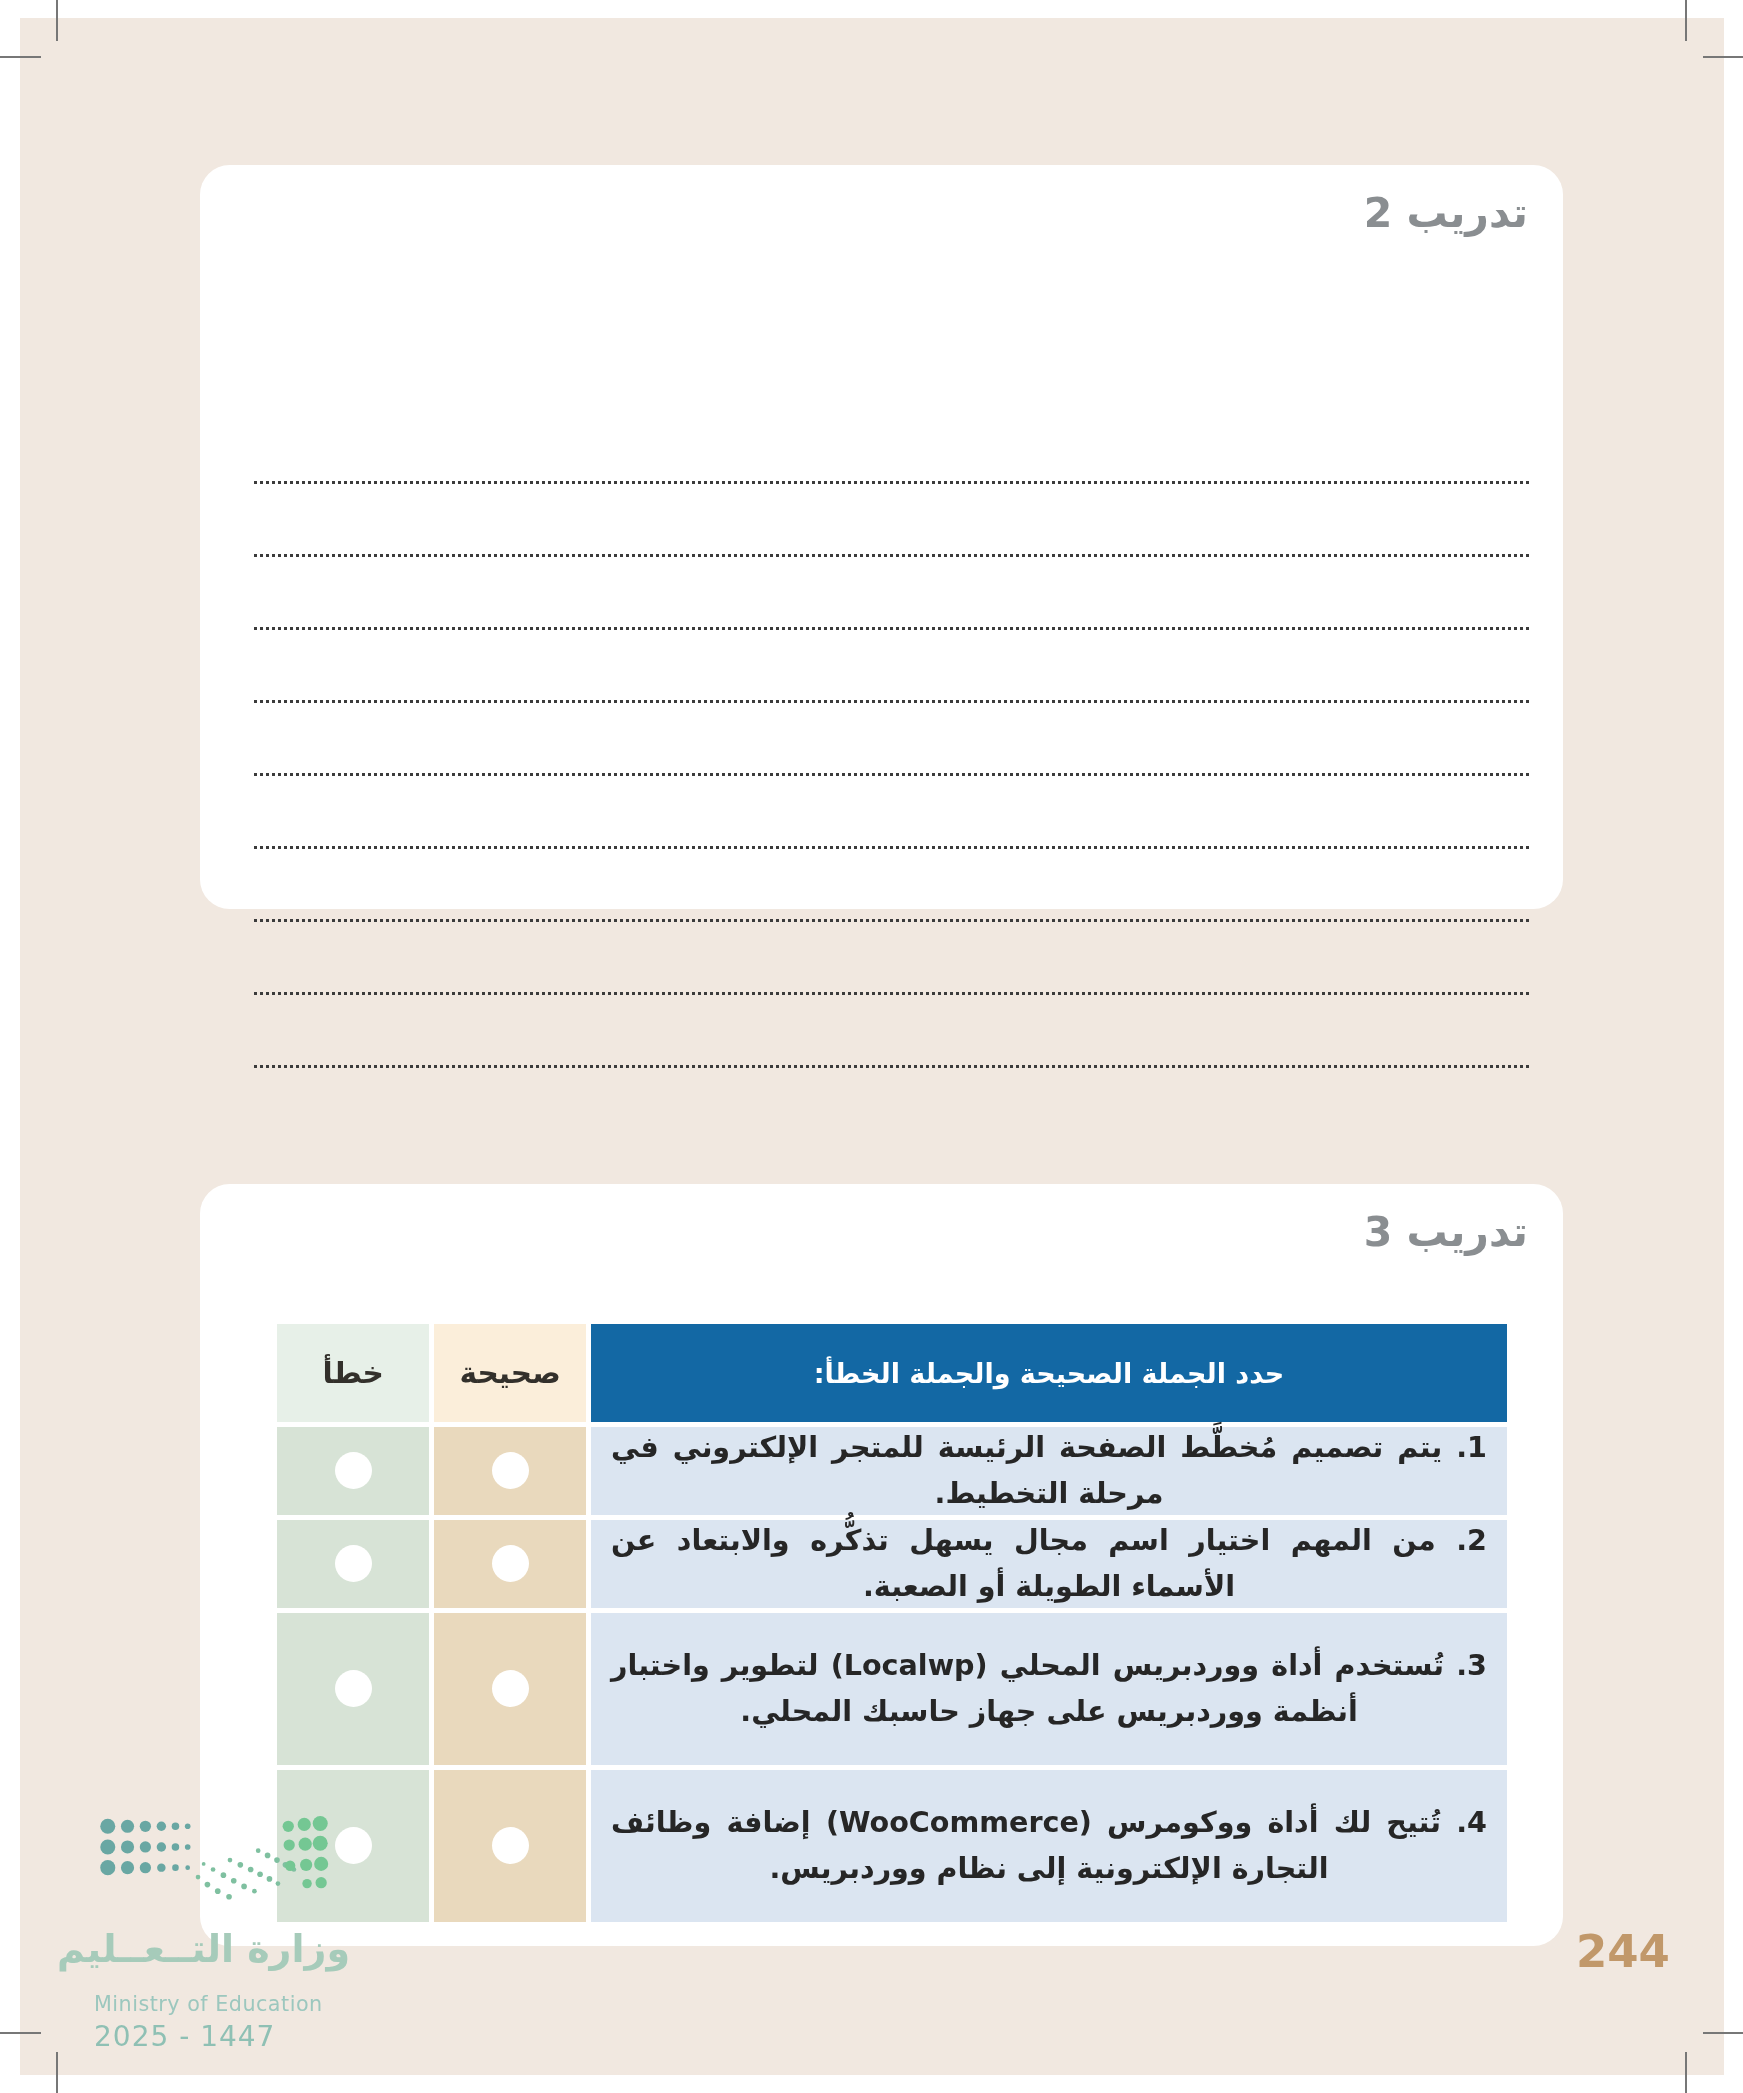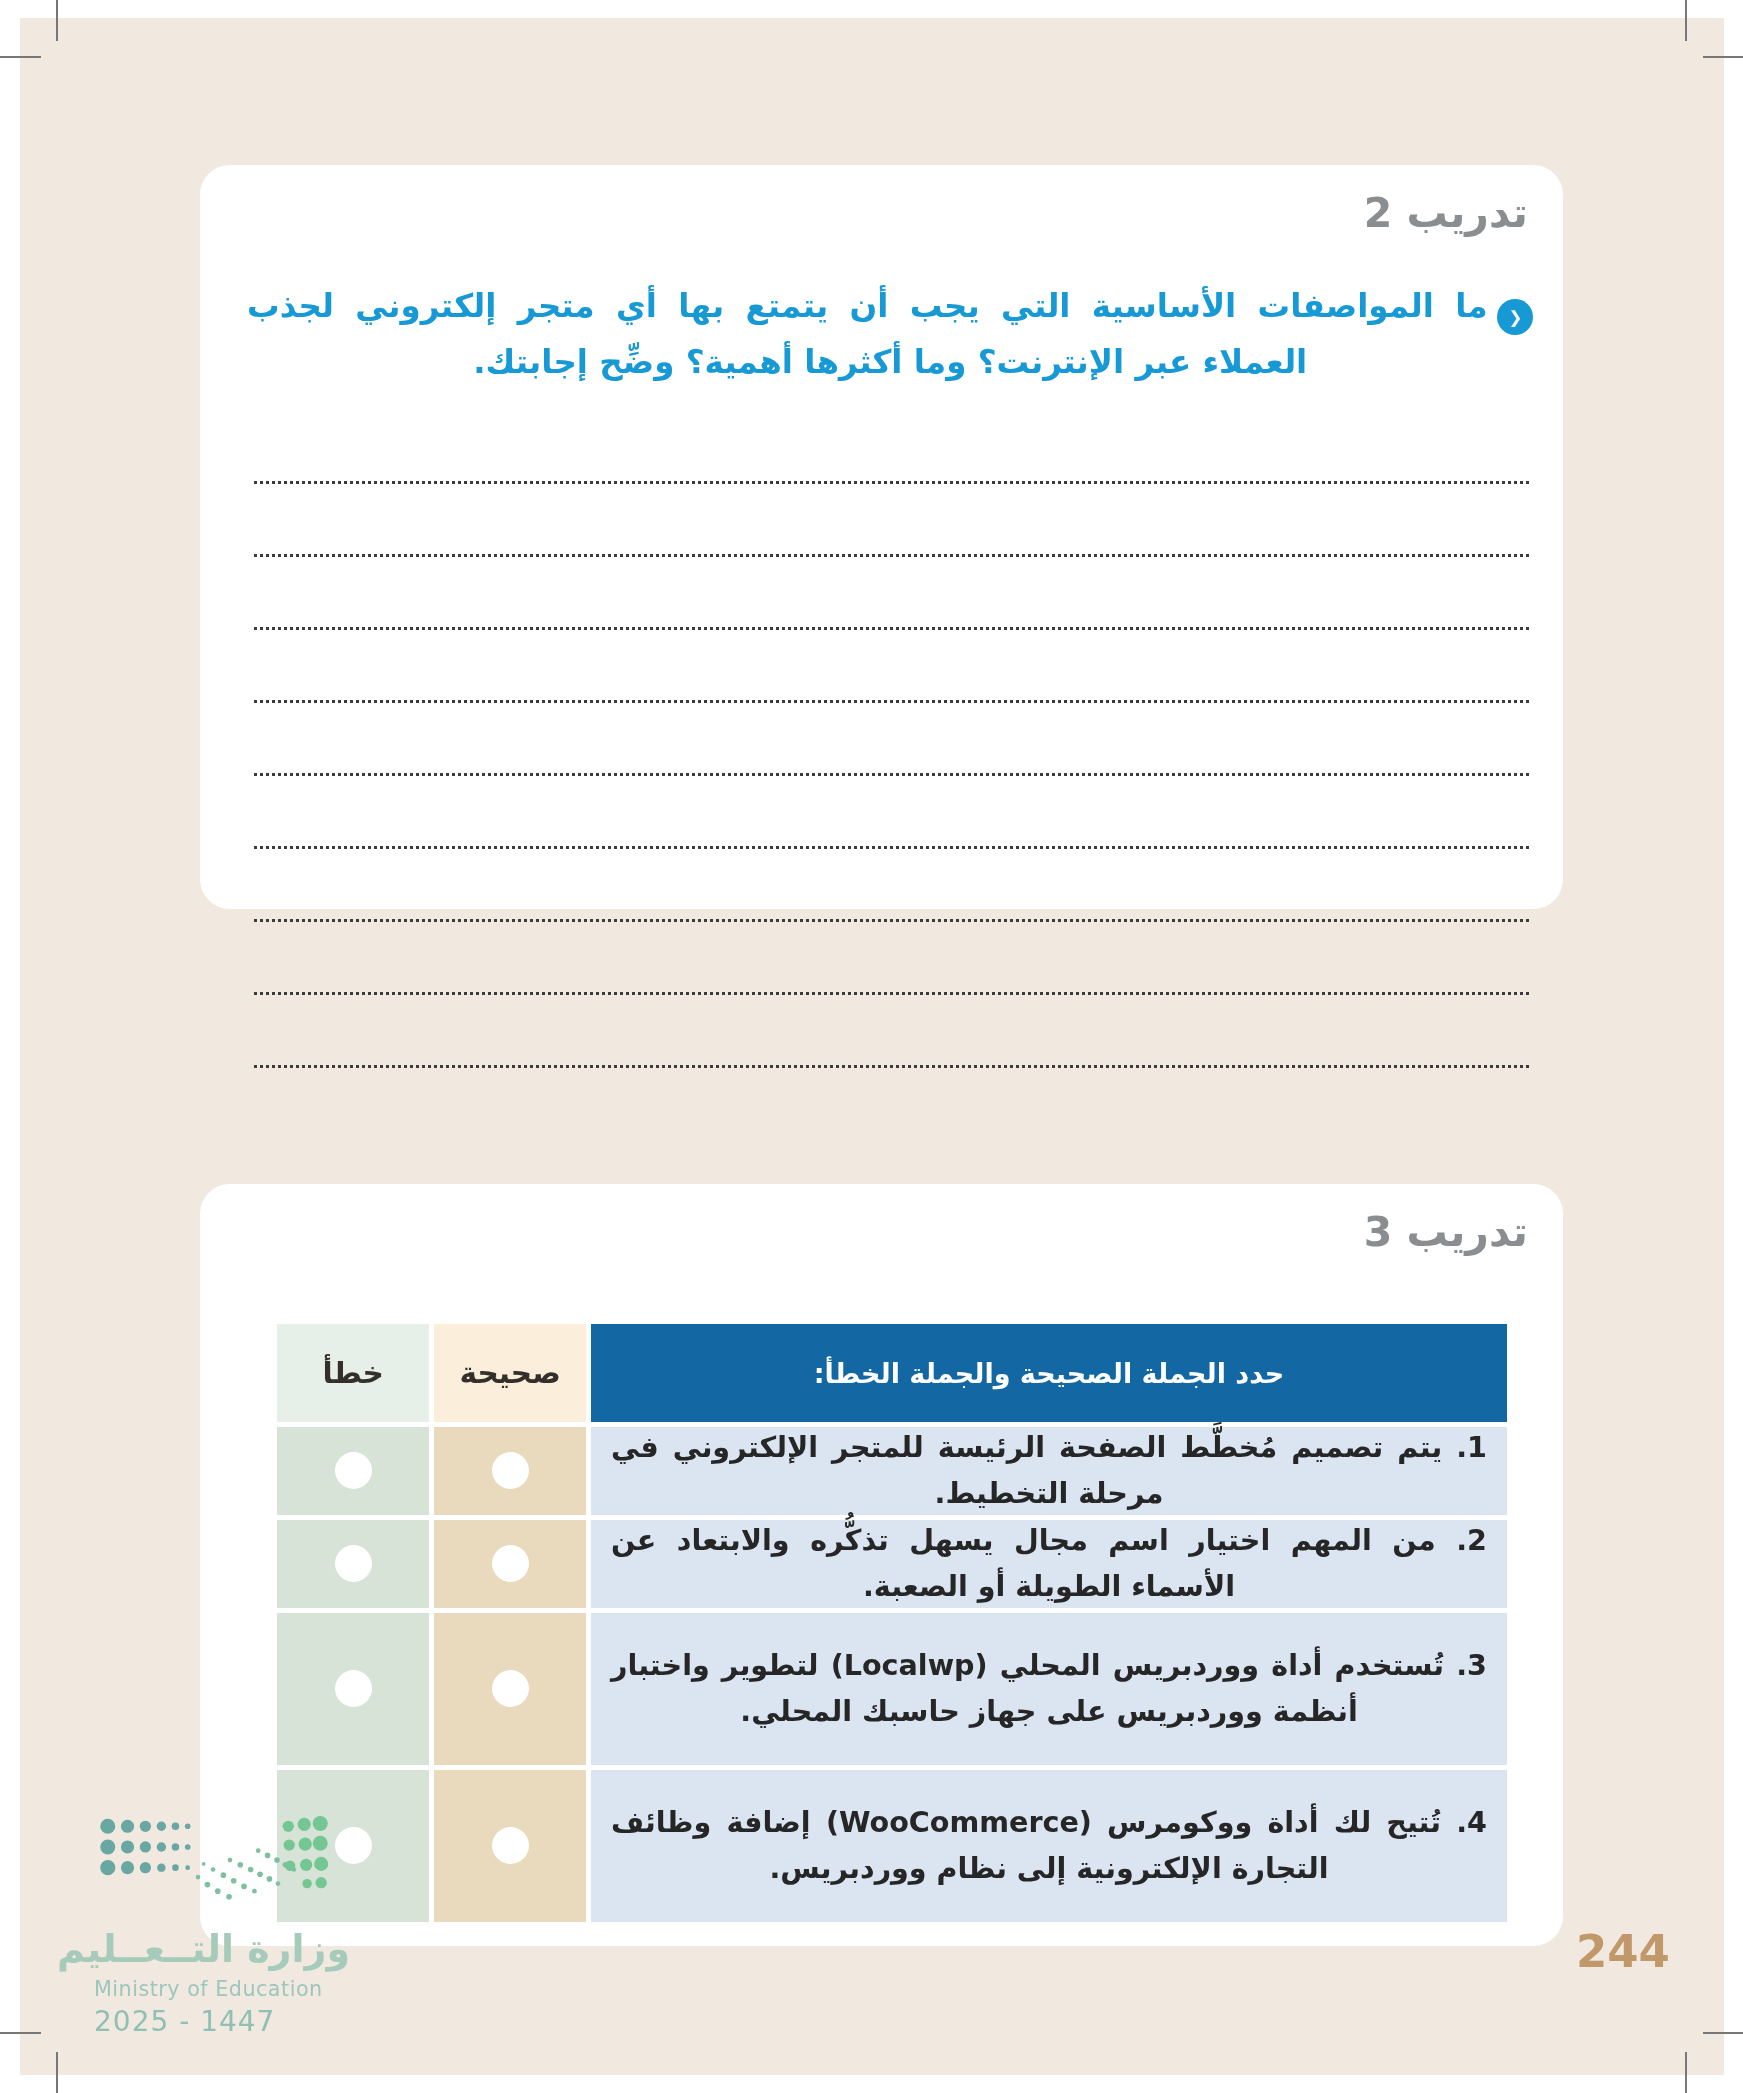--- a/index.html
+++ b/index.html
@@ -78,21 +78,21 @@
   .cell-wrong{background:var(--cell-wrong-bg);}
   .cell-mark{display:flex; align-items:center; justify-content:center;}
   .circle{width:37px; height:37px; border-radius:50%; background:#ffffff;}
 
   .footer-logo{position:absolute; left:94px; top:1815px; width:256px;}
   .logo-dots{display:block; width:240px; height:94px;}
   .logo-ar{
     direction:rtl; text-align:left; font-size:38px; font-weight:bold;
     color:var(--logo-arabic); margin-top:18px; white-space:nowrap;
   }
-  .logo-en{font-size:20.7px; color:var(--logo-english); margin-top:6px; letter-spacing:0.5px;}
+  .logo-en{font-size:20.7px; color:var(--logo-english); margin-top:21px; letter-spacing:0.5px;}
   .logo-yr{font-size:28px; color:var(--logo-years); margin-top:3.9px; letter-spacing:1px;}
 
   .page-num{
     position:absolute; left:1576px; top:1925px; width:89px; text-align:center;
     font-size:45px; font-weight:bold; color:var(--page-number);
   }
 </style>
 </head>
 <body>
 
@@ -102,21 +102,20 @@
 <div class="mark h tl-h"></div>
 <div class="mark v tr-v"></div>
 <div class="mark h tr-h"></div>
 <div class="mark v bl-v"></div>
 <div class="mark h bl-h"></div>
 <div class="mark v br-v"></div>
 <div class="mark h br-h"></div>
 
 <div class="card card1">
   <div class="ex-title">تدريب 2</div>
-  <p class="question"><span class="q-icon">❮</span><span>ما المواصفات الأساسية التي يجب أن يتمتع بها أي متجر إلكتروني لجذب العملاء عبر الإنترنت؟ وما أكثرها أهمية؟ وضِّح إجابتك.</span></p>
   <div class="answer-lines">
       <div class="ans-line"></div>
       <div class="ans-line"></div>
       <div class="ans-line"></div>
       <div class="ans-line"></div>
       <div class="ans-line"></div>
       <div class="ans-line"></div>
       <div class="ans-line"></div>
       <div class="ans-line"></div>
       <div class="ans-line"></div>

